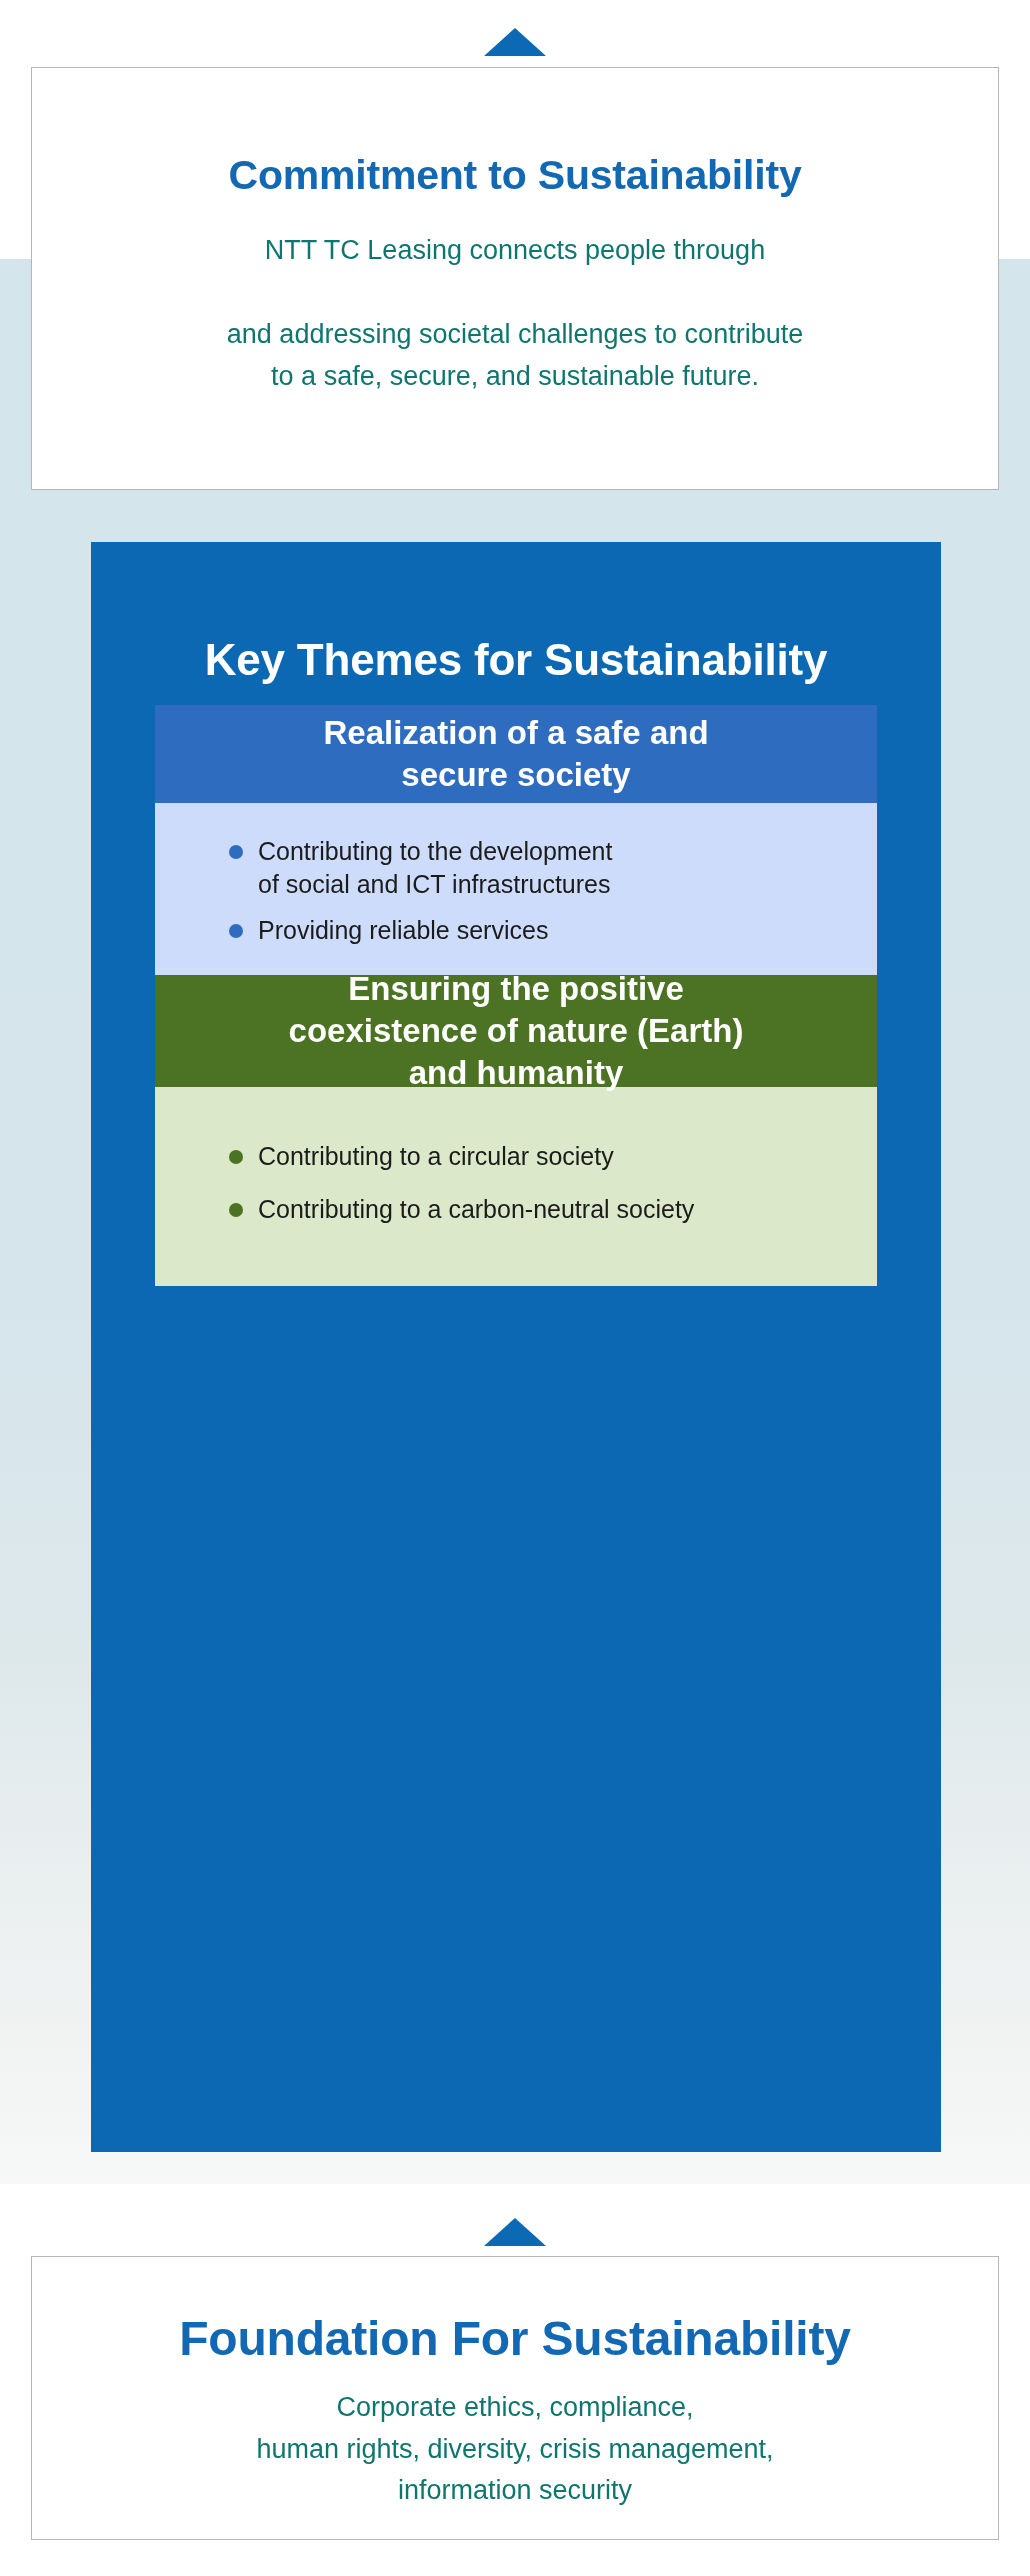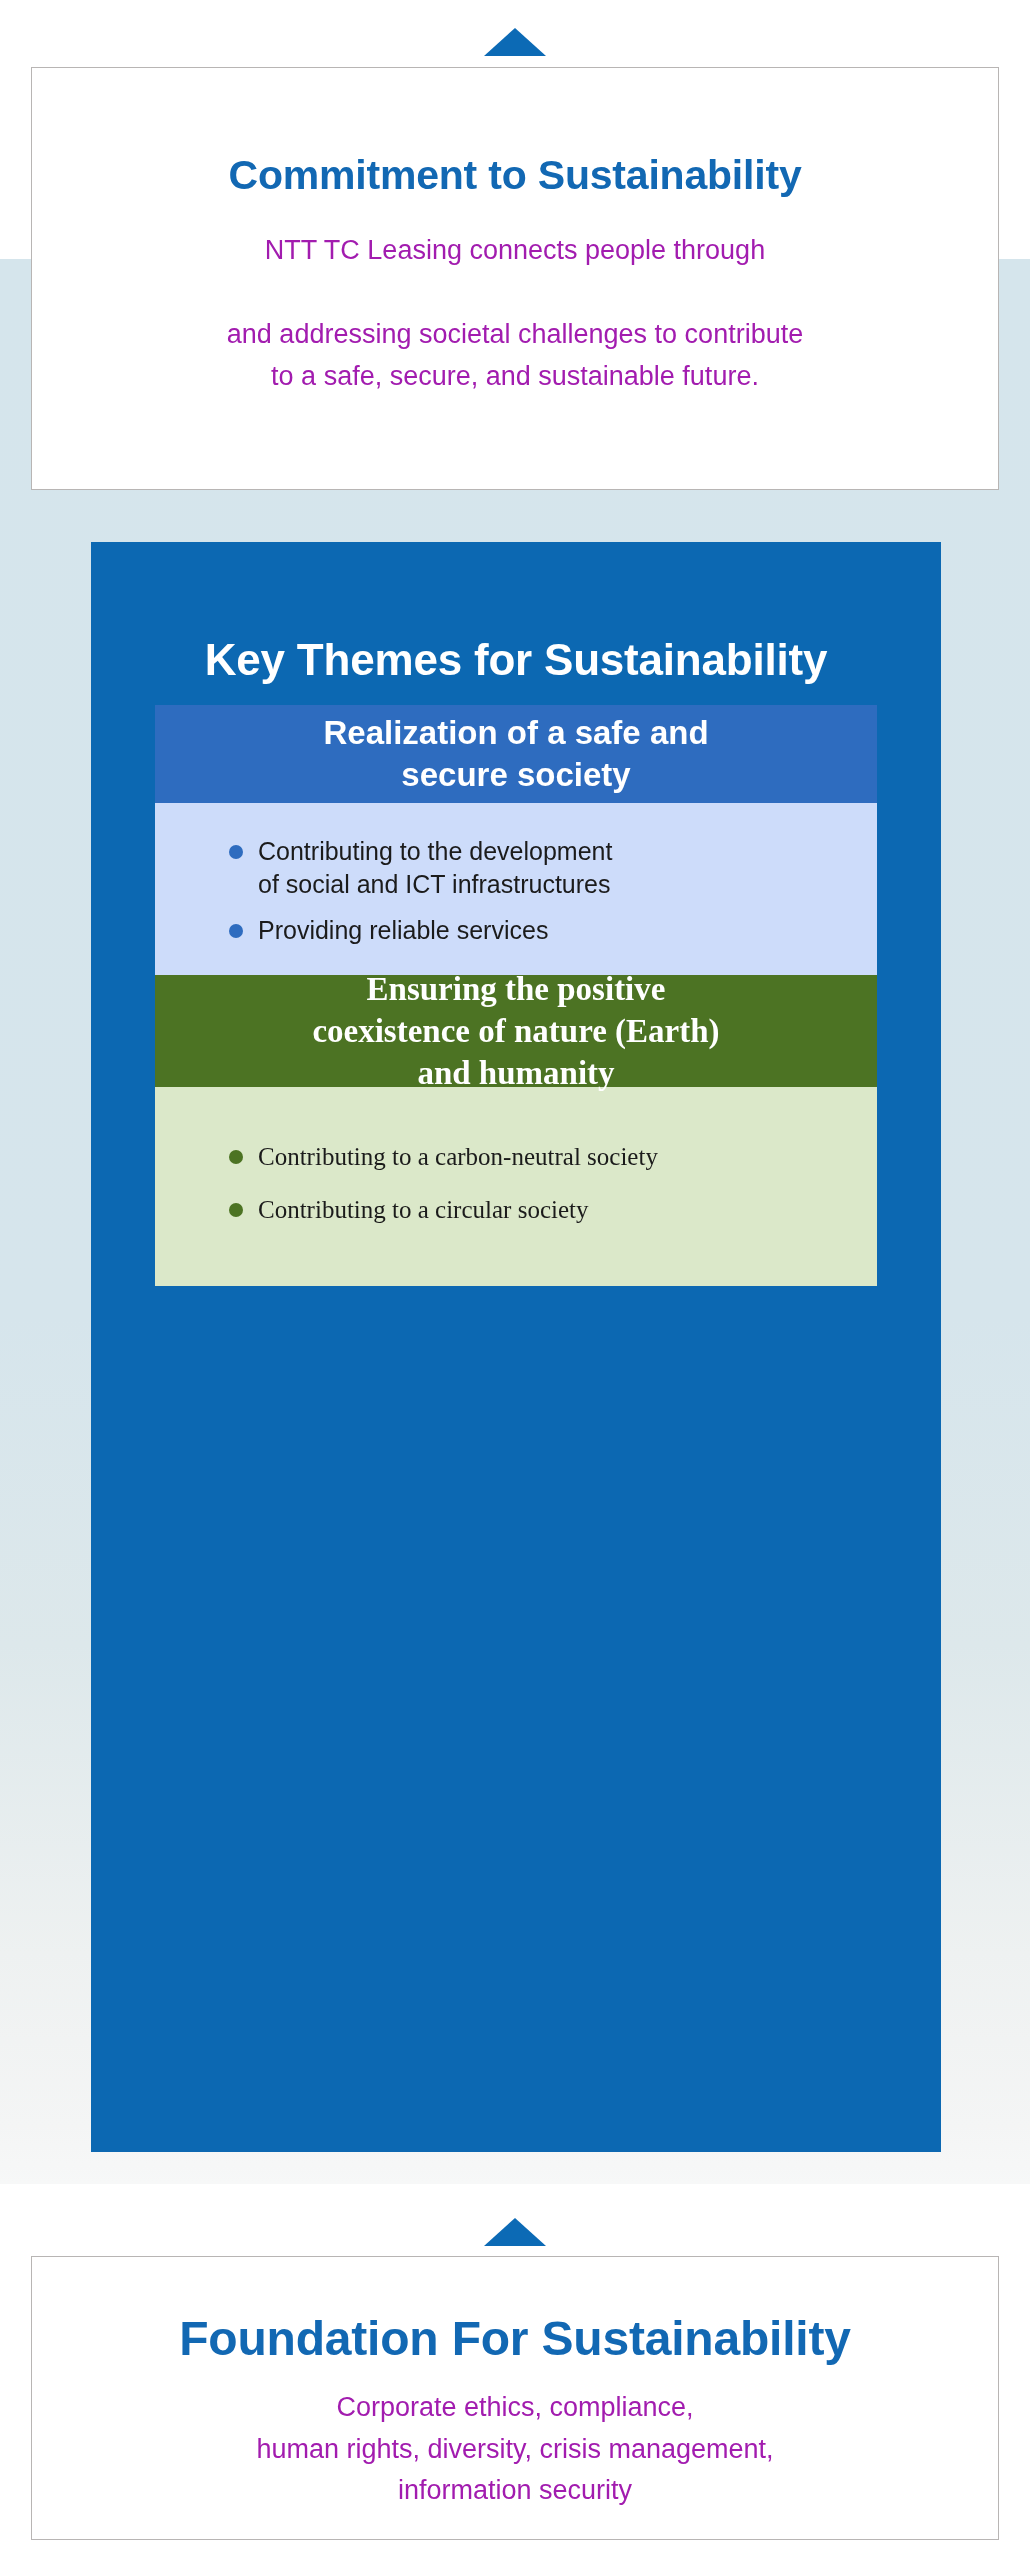--- a/index.html
+++ b/index.html
@@ -39,21 +39,21 @@
   .card-title{
     color:#1268b3;
     font-weight:bold;
     letter-spacing:-0.2px;
     line-height:1.1;
   }
   #commitment-title{font-size:41px;margin:85px 0 0 0;}
   #foundation-title{font-size:48px;margin:56px 0 0 0;}
 
   .card-body{
-    color:#a21caf;
+    color:#0f766e;
     font-size:27px;
     line-height:1.55;
     margin:2px;
   }
   #commitment-body{margin-top:32px;}
   #foundation-body{margin-top:21px;}
 
   
   #key-themes-panel{
     position:absolute;left:91px;top:542px;width:850px;height:1610px;
@@ -64,21 +64,21 @@
     color:#ffffff;font-size:44px;font-weight:bold;
     text-align:center;margin:0;padding-top:93px;
     letter-spacing:-0.2px;
   }
 
   
   .theme-block{
     position:absolute;left:64px;width:722px;
   }
   #theme-block-0{top:163px;}
-  #theme-block-1{top:433px;font-family:Liberation Serif, serif;}
+  #theme-block-1{top:433px;}
   #theme-block-2{top:716px;}
 
   .theme-header{
     box-sizing:border-box;
     text-align:center;
     color:#ffffff;
     font-weight:bold;
     font-size:33px;
     line-height:1.28;
     display:flex;align-items:center;justify-content:center;
@@ -156,22 +156,22 @@
   <div class="theme-block" id="theme-block-1">
     <div class="theme-header" id="theme-header-1">
       <div>
         <span>Ensuring the positive</span><br>
         <span>coexistence of nature (Earth)</span><br>
         <span>and humanity</span>
       </div>
     </div>
     <div class="theme-body" id="theme-body-1">
       <ul class="bullet-list">
+        <li class="bullet-item">Contributing to a circular society</li>
         <li class="bullet-item">Contributing to a carbon-neutral society</li>
-        <li class="bullet-item">Contributing to a circular society</li>
       </ul>
     </div>
   </div>
 
 </section>
 
 <div class="tri" id="bottom-arrow"></div>
 
 <section class="outer-card" id="foundation-card">
   <h1 class="card-title" id="foundation-title">Foundation For Sustainability</h1>

